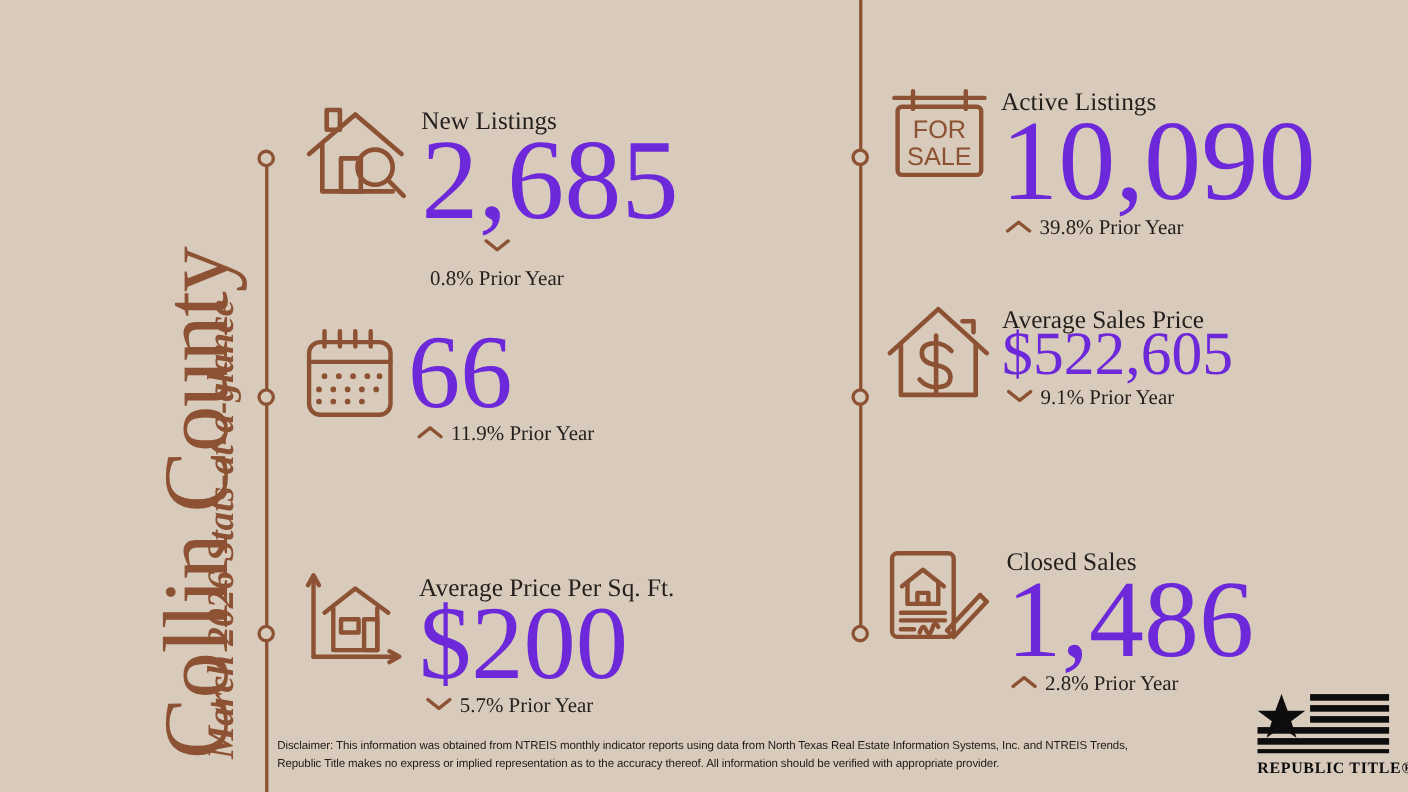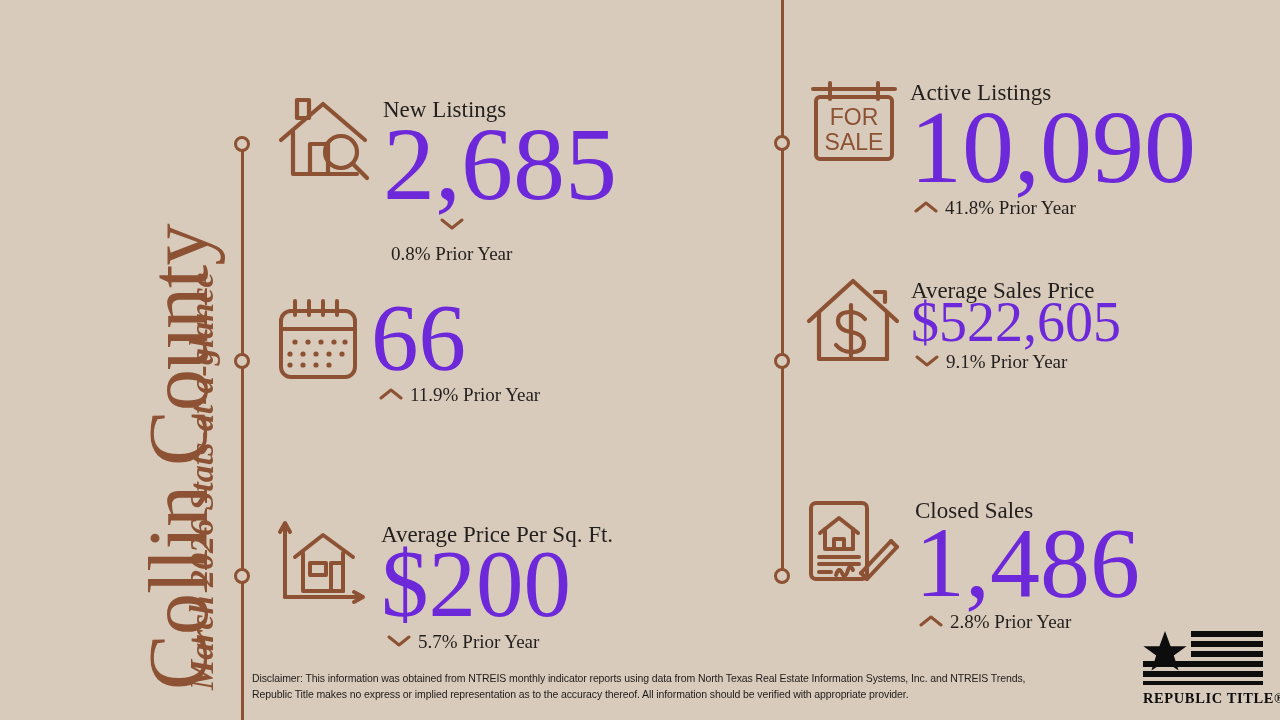--- a/index.html
+++ b/index.html
@@ -306,21 +306,21 @@
     </span>
     <div class="stat-body">
       <div class="stat-label">Active Listings</div>
       <div class="stat-value">10,090</div>
       <div class="stat-delta">
         <span class="chev">
           <svg width="24" height="14" viewBox="0 0 24 14" fill="none" stroke="#8c5233" stroke-width="3" stroke-linecap="round" stroke-linejoin="round">
             <polyline points="2,11 12,3 22,11"></polyline>
           </svg>
         </span>
-        <span>41.8% Prior Year</span>
+        <span>39.8% Prior Year</span>
       </div>
     </div>
   </div>
 
   <div class="stat" id="stat-avg-sales-price">
     <span class="stat-icon">
       <svg width="96" height="92" viewBox="0 0 96 92" fill="none" stroke="#8c5233" stroke-width="4.2" stroke-linecap="round" stroke-linejoin="round">
         <polyline points="4,46 48,6 92,46"></polyline>
         <polyline points="14,38 14,84 82,84"></polyline>
         <polyline points="82,38 82,84"></polyline>

